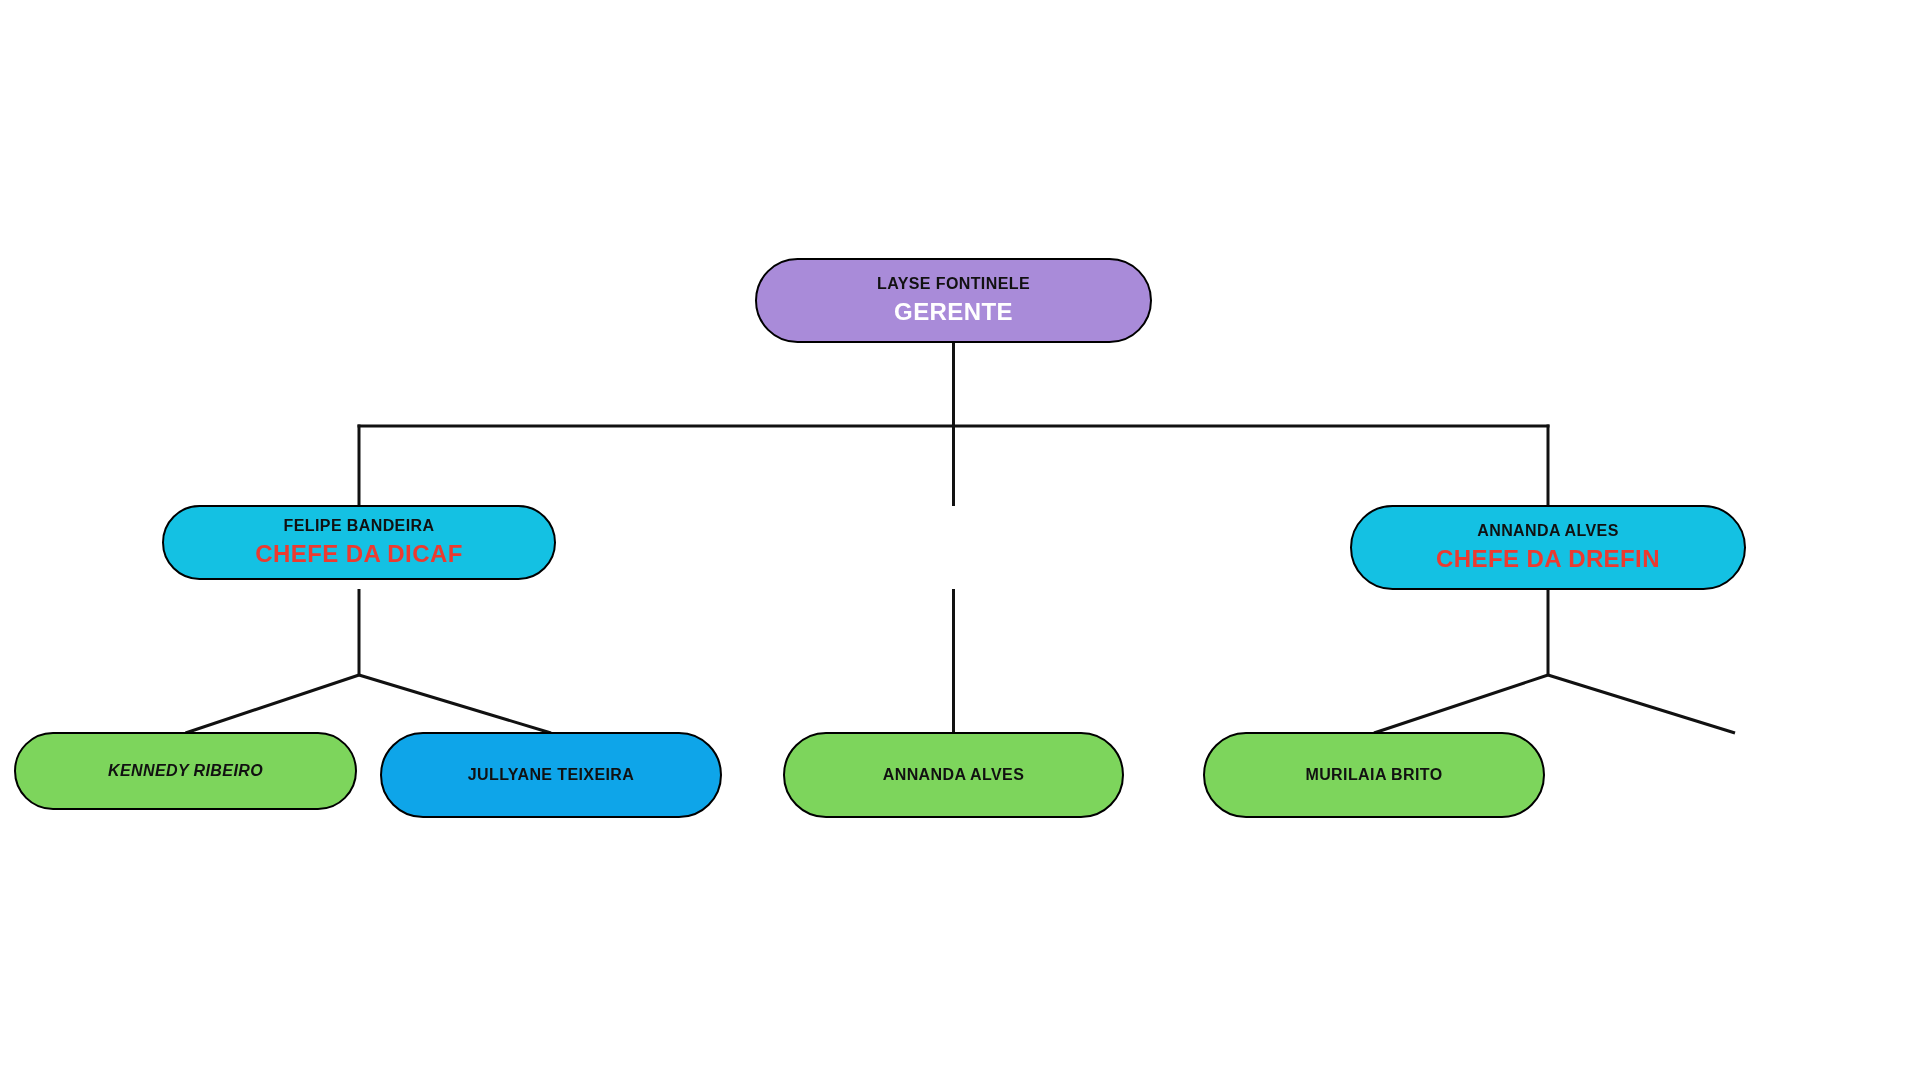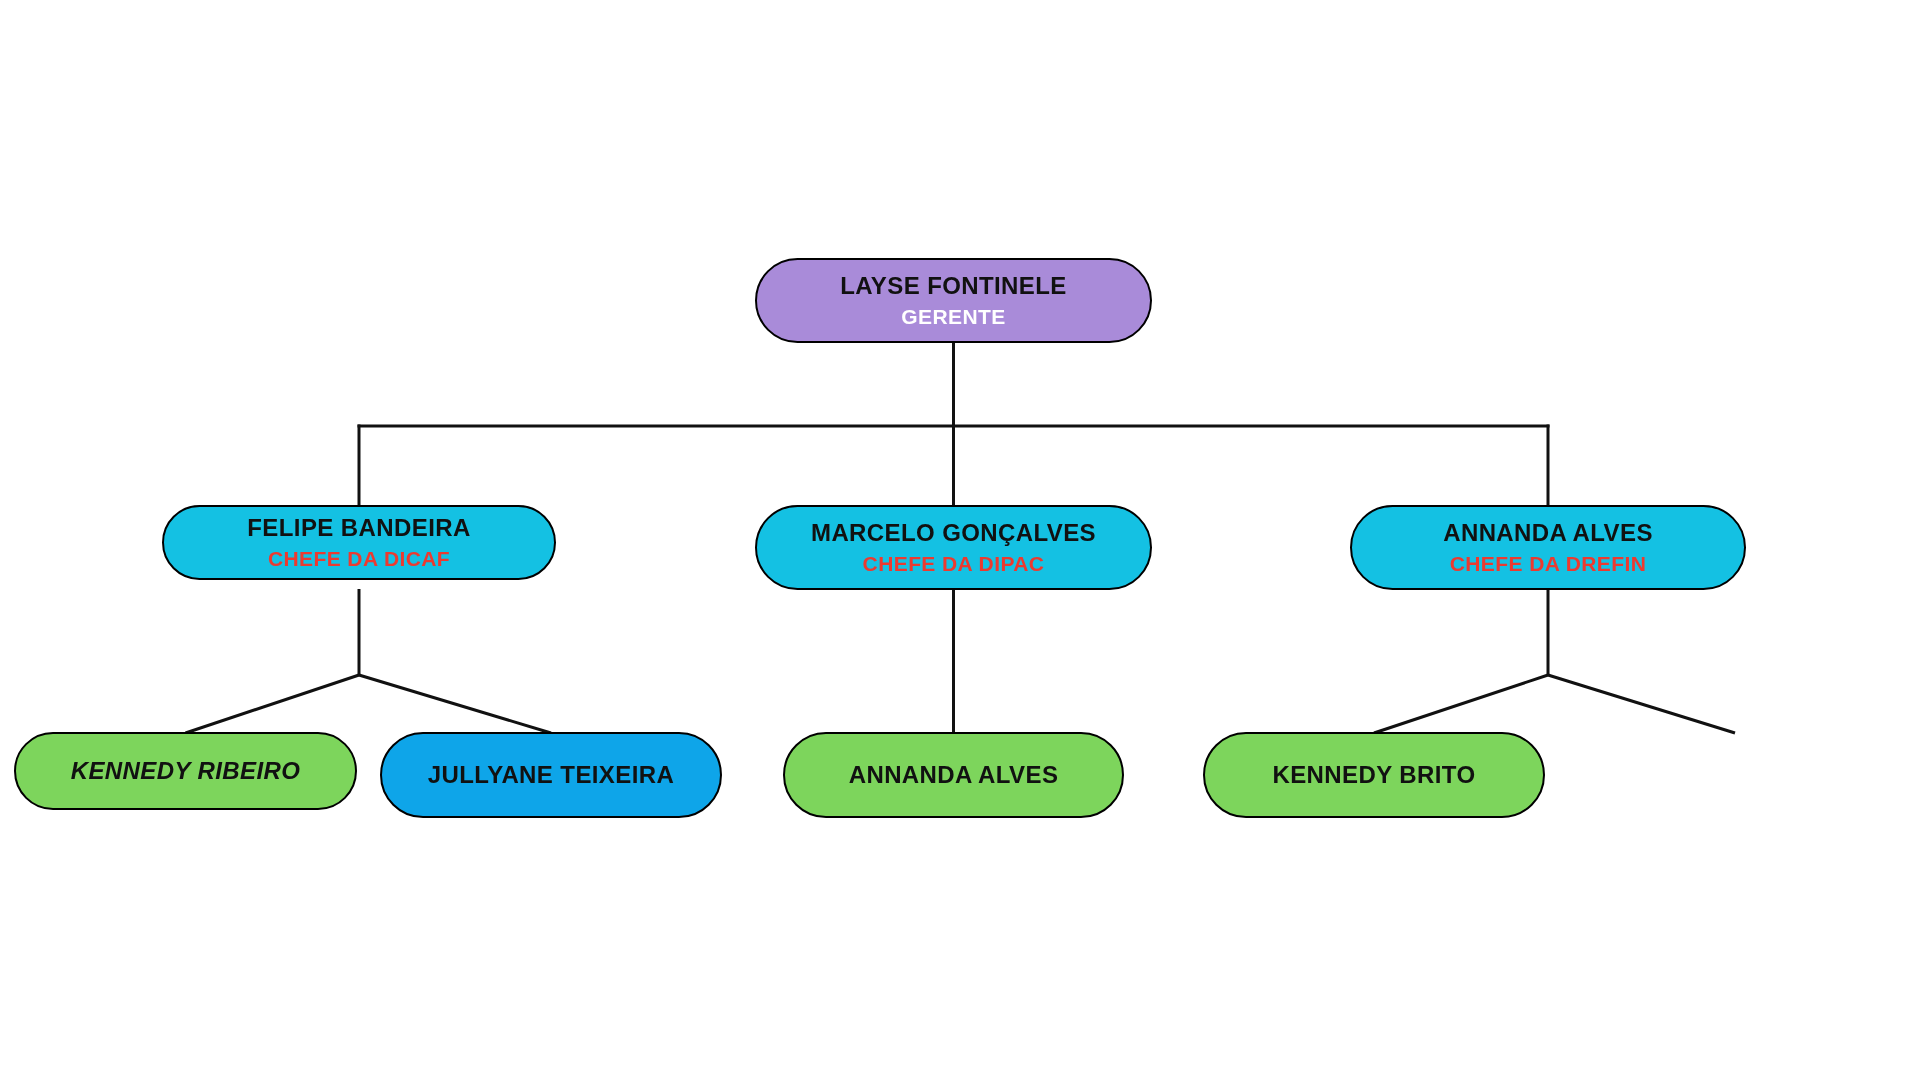--- a/index.html
+++ b/index.html
@@ -30,29 +30,29 @@
     border: 2.5px solid #000000;
     border-radius: 45px;
     display: flex;
     flex-direction: column;
     align-items: center;
     justify-content: center;
     gap: 5px;
     text-align: center;
   }
   .node .name {
-    font-size: 24px;
+    font-size: 16px;
     font-weight: 700;
     letter-spacing: 0.4px;
     color: #111111;
     line-height: 1.15;
     white-space: nowrap;
   }
   .node .role {
-    font-size: 21px;
+    font-size: 24px;
     font-weight: 700;
     letter-spacing: 0.4px;
     line-height: 1.15;
     white-space: nowrap;
   }
   .node-manager { background: #a98bd9; }
   .node-chief   { background: #14c1e3; }
   .node-staff   { background: #7dd55c; }
   .role-manager { color: #ffffff; }
   .role-chief   { color: #ec3a30; text-align: right; }
@@ -80,40 +80,36 @@
   <div class="node node-manager" style="left: 755px; top: 258px; width: 397px; height: 85px; background-color: rgb(169, 139, 217);">
     <span class="name" style="color: rgb(17, 17, 17);">LAYSE FONTINELE</span>
     <span class="role role-manager" style="color: rgb(255, 255, 255);">GERENTE</span>
   </div>
 
   <div class="node node-chief" style="left: 162px; top: 505px; width: 394px; height: 75px; background-color: rgb(20, 193, 227);">
     <span class="name" style="color: rgb(17, 17, 17);">FELIPE BANDEIRA</span>
     <span class="role role-chief" style="color: rgb(236, 58, 48);">CHEFE DA DICAF</span>
   </div>
 
-  <div class="node node-chief" style="left: 755px; top: 505px; width: 397px; height: 85px; background-color: rgb(20, 193, 227);">
-    <span class="name" style="color: rgb(17, 17, 17);">MARCELO GONÇALVES</span>
-    <span class="role role-chief" style="color: rgb(236, 58, 48);">CHEFE DA DIPAC</span>
-  </div>
 
   <div class="node node-chief" style="left: 1350px; top: 505px; width: 396px; height: 85px; background-color: rgb(20, 193, 227);">
     <span class="name" style="color: rgb(17, 17, 17);">ANNANDA ALVES</span>
     <span class="role role-chief" style="color: rgb(236, 58, 48);">CHEFE DA DREFIN</span>
   </div>
 
   <div class="node node-staff" style="left: 14px; top: 732px; width: 343px; height: 78px; background-color: rgb(125, 213, 92); font-style: italic;">
     <span class="name" style="color: rgb(17, 17, 17);">KENNEDY RIBEIRO</span>
   </div>
 
   <div class="node node-staff" style="left: 380px; top: 732px; width: 342px; height: 86px; background-color: #0ea5e9;">
     <span class="name" style="color: rgb(17, 17, 17);">JULLYANE TEIXEIRA</span>
   </div>
 
   <div class="node node-staff" style="left: 783px; top: 732px; width: 341px; height: 86px; background-color: rgb(125, 213, 92);">
     <span class="name" style="color: rgb(17, 17, 17);">ANNANDA ALVES</span>
   </div>
 
   <div class="node node-staff" style="left: 1203px; top: 732px; width: 342px; height: 86px; background-color: rgb(125, 213, 92);">
-    <span class="name" style="color: rgb(17, 17, 17);">KENNEDY BRITO</span>
+    <span class="name" style="color: rgb(17, 17, 17);">MURILAIA BRITO</span>
   </div>
 
 
 </div>
 
 </body></html>

